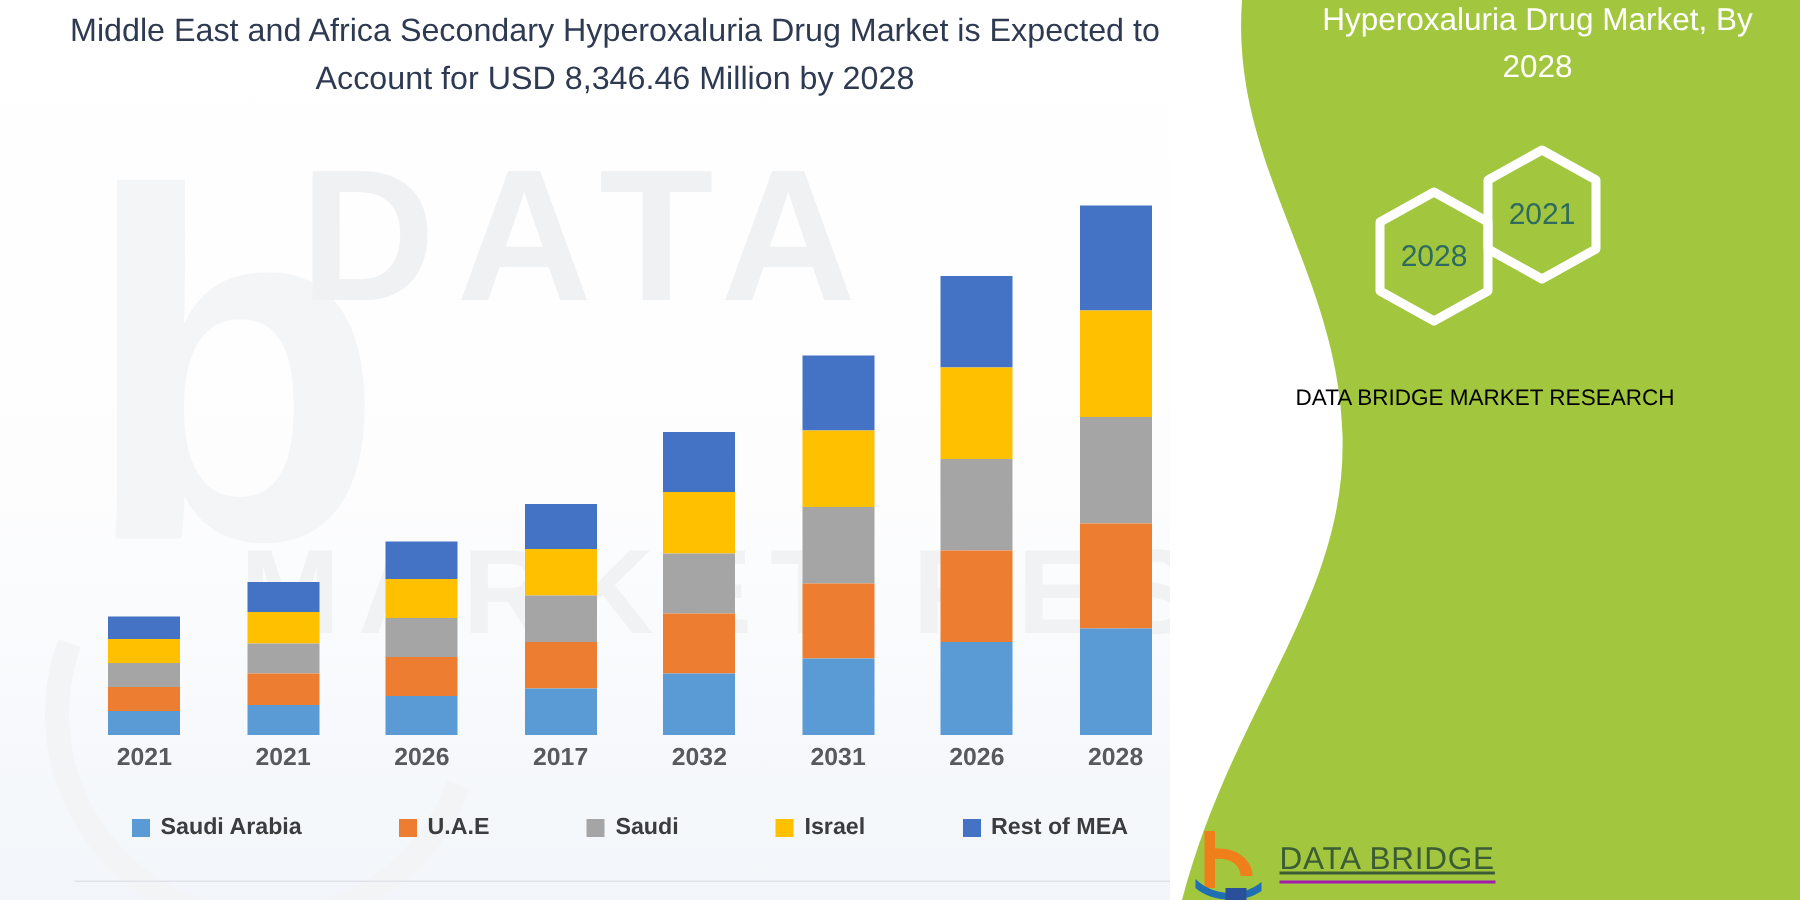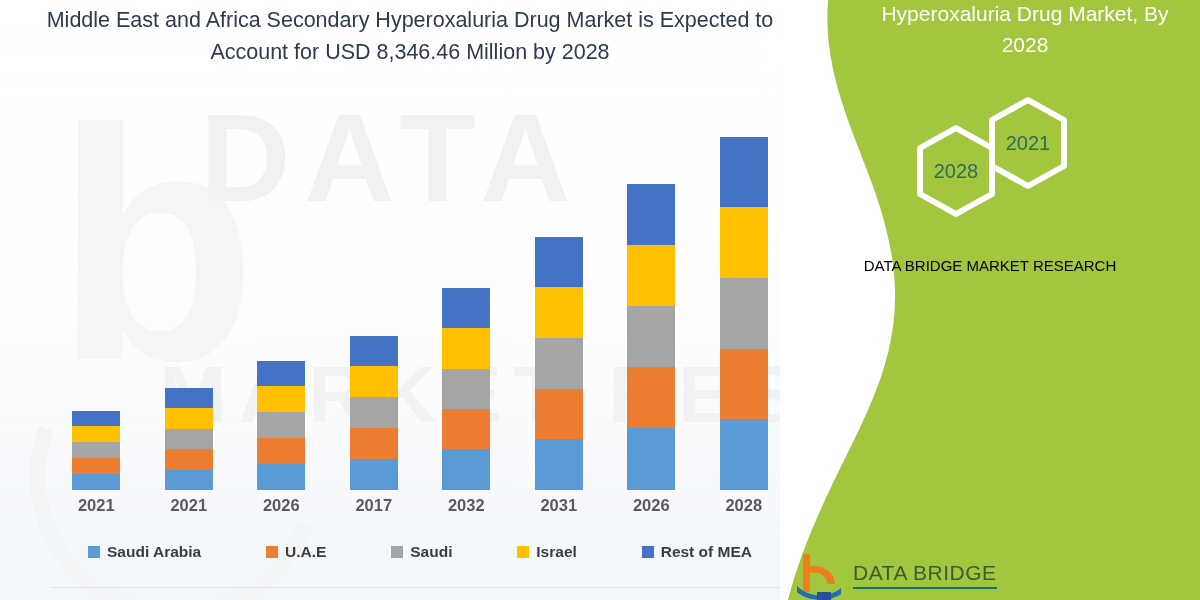--- a/index.html
+++ b/index.html
@@ -132,21 +132,21 @@
 
   
   #logo{
     position:absolute;left:15px;top:552px;width:300px;height:48px;
     display:flex;align-items:flex-start;
   }
   #logo-mark{position:relative;width:50px;height:48px;flex:0 0 50px;}
   #logo-text{margin-left:8px;padding-top:9px;}
   #logo-title{
     color:#3c5c35;font-size:21px;font-weight:400;letter-spacing:.5px;
-    border-bottom:2px solid #0f766e;padding-bottom:2px;display:inline-block;
+    border-bottom:2px solid #a21caf;padding-bottom:2px;display:inline-block;text-decoration:underline;
   }
 </style>
 </head>
 <body>
 
 <div id="chart-panel">
 
   <div id="watermark-wrap">
     <div id="watermark-b">b</div>
     <div id="watermark-swoosh"></div>

